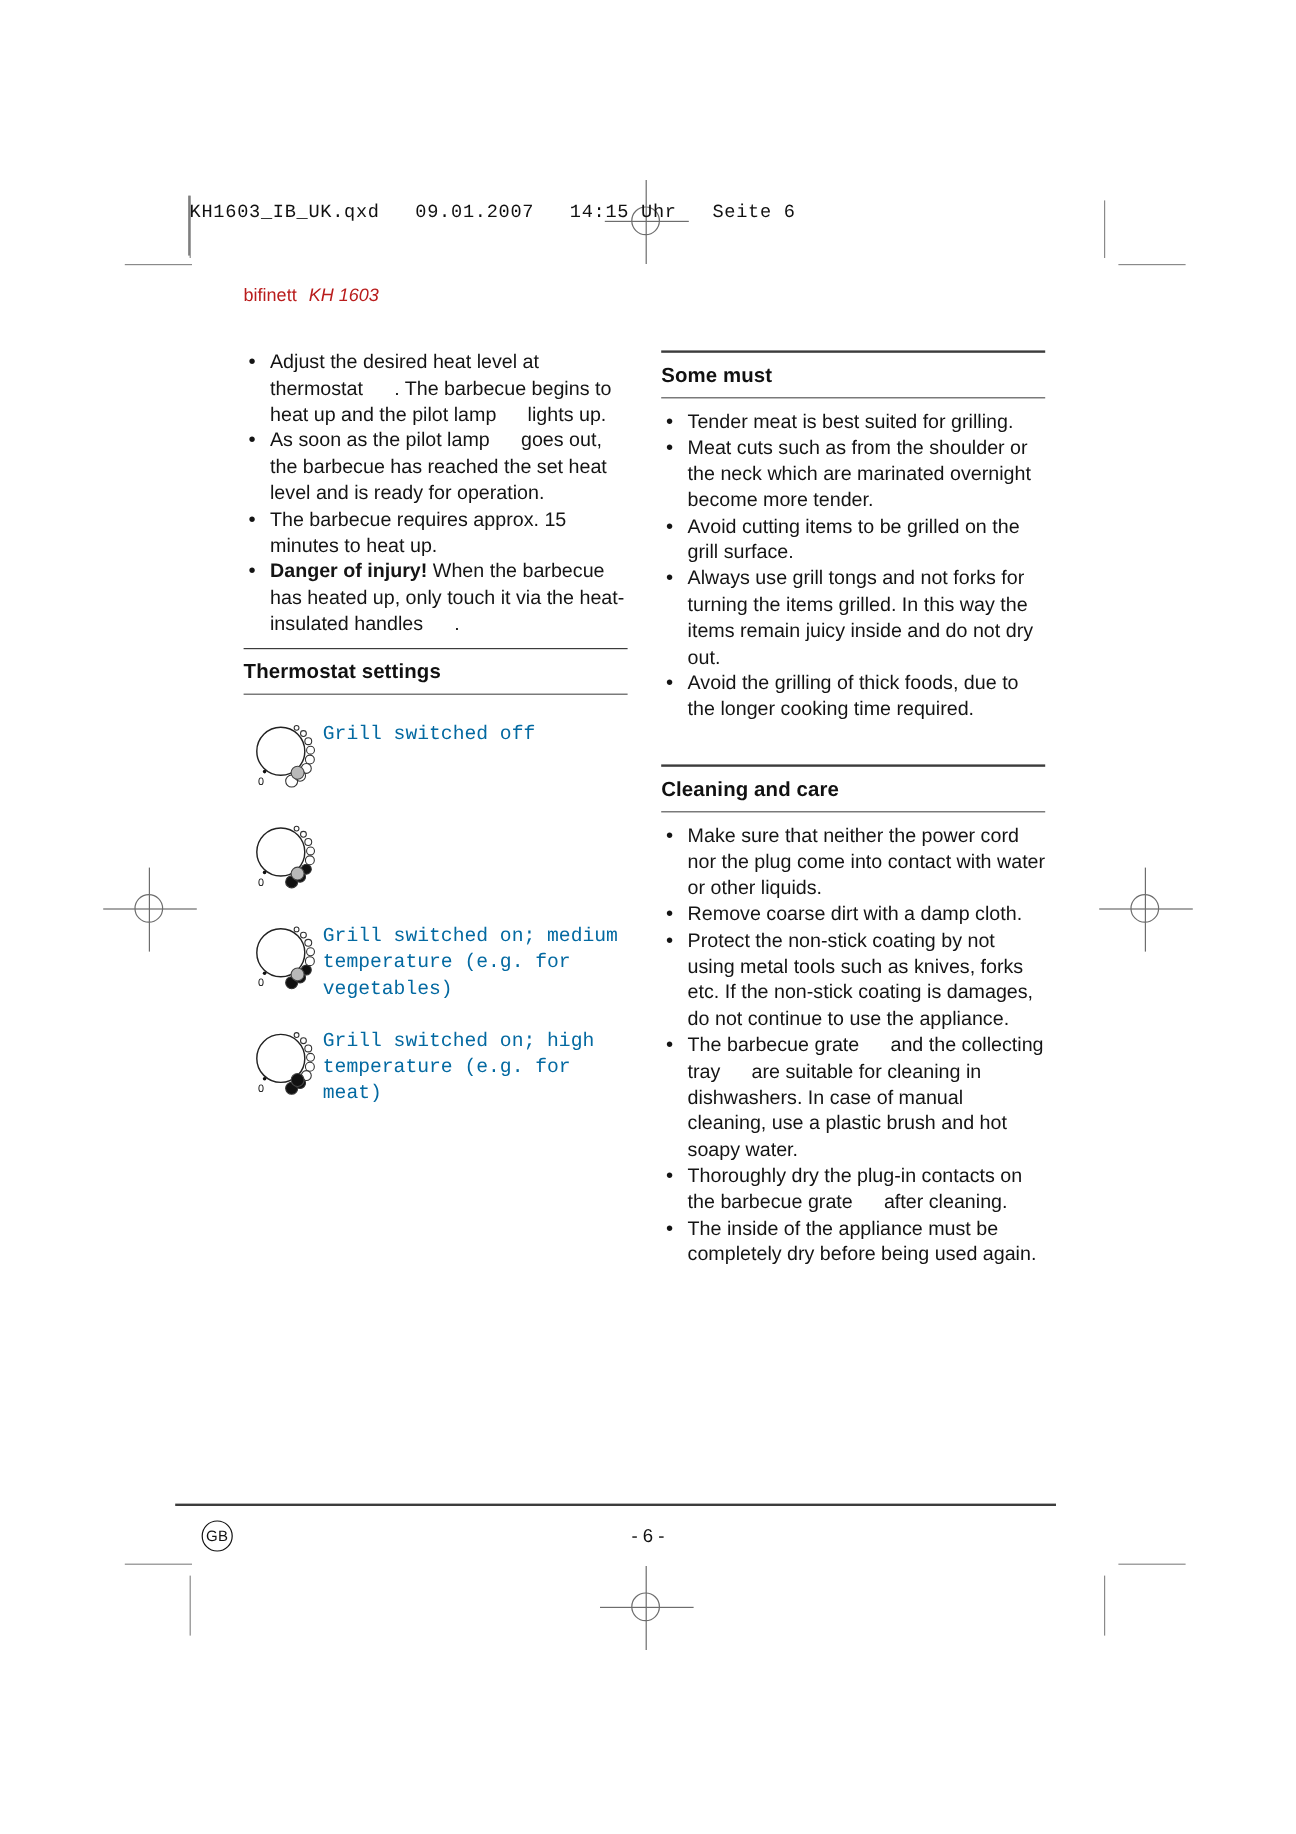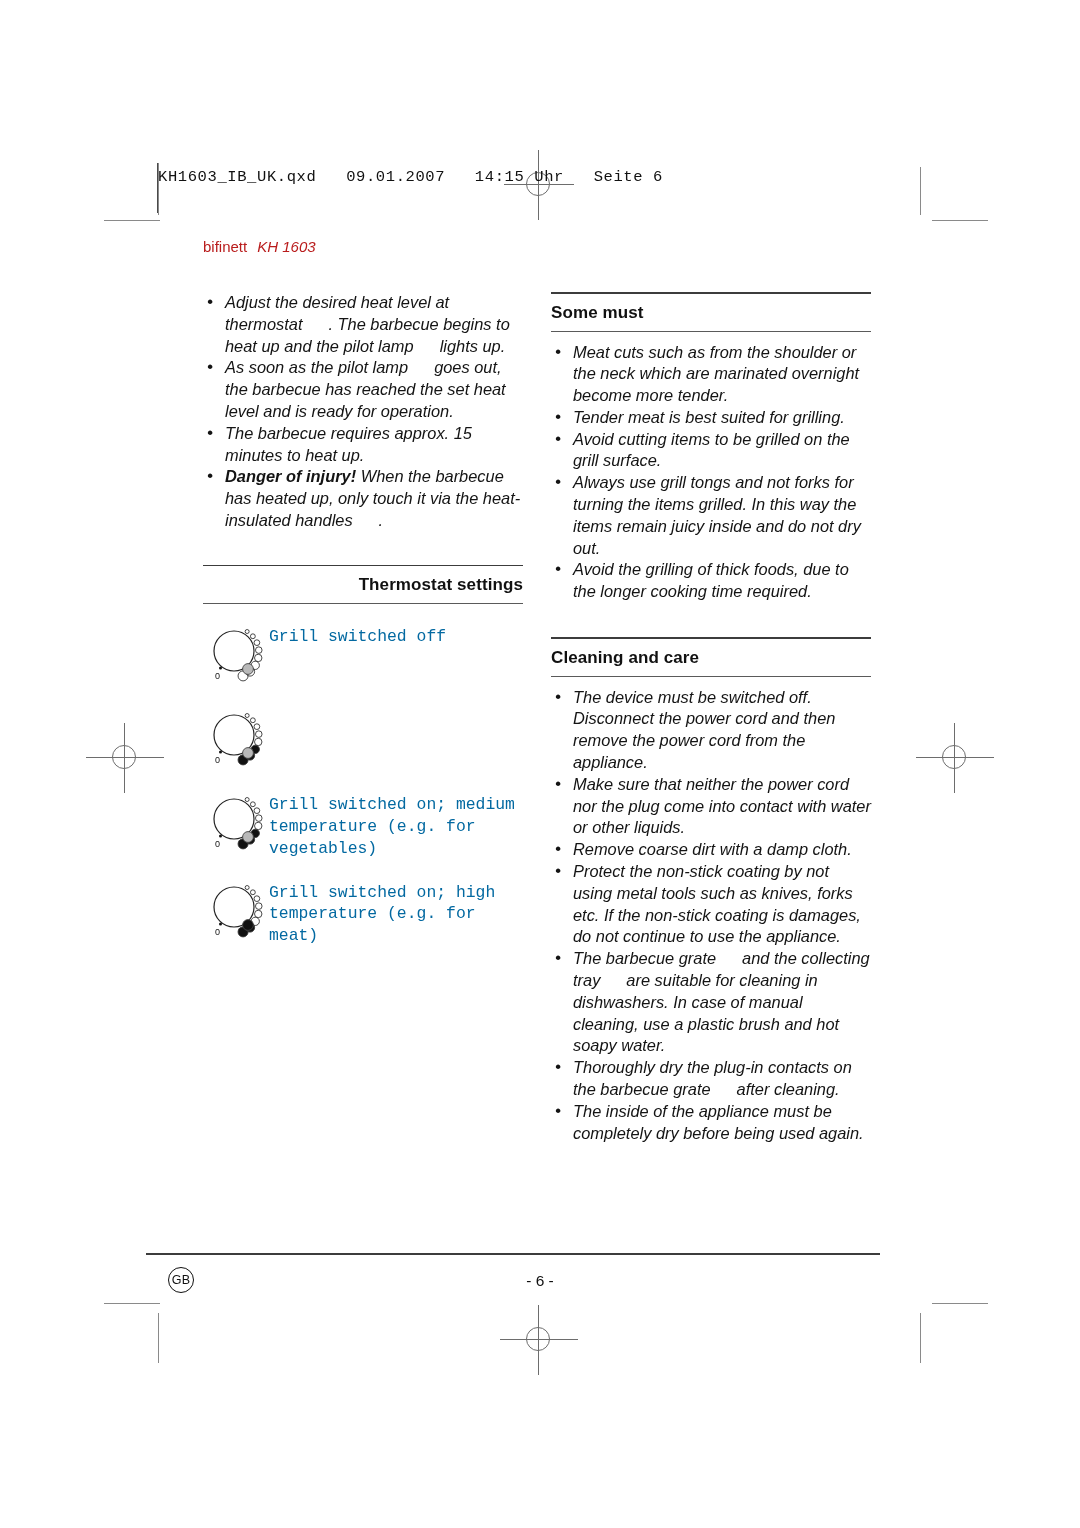--- a/index.html
+++ b/index.html
@@ -107,21 +107,20 @@
     margin: 9px 0 8px 0;
     letter-spacing: 0.1px;
     color: #111;
   }
 
   
   ul {
     list-style: none;
     margin: 0;
     padding: 0;
-    font-style: italic;
   }
   li {
     position: relative;
     padding-left: 22px;
     font-size: 16.4px;
     line-height: 21.8px;
     margin: 0 0 0 0;
     text-align: left;
     color: #141414;
   }
@@ -241,21 +240,21 @@
 
 <div class="col col-left">
 
   <ul id="left-intro-list">
       <li>Adjust the desired heat level at thermostat<span class="gap"></span>. The barbecue begins to heat up and the pilot lamp<span class="gap"></span>lights up.</li>
       <li>As soon as the pilot lamp<span class="gap"></span>goes out, the barbecue has reached the set heat level and is ready for operation.</li>
       <li>The barbecue requires approx. 15 minutes to heat up.</li>
       <li><b>Danger of injury!</b> When the barbecue has heated up, only touch it via the heat-insulated handles<span class="gap"></span>.</li>
     </ul>
 
-  <div class="section" style="margin-top:33px;text-align:right;">
+  <div class="section" style="margin-top:8px;">
     <div class="rule"></div>
     <h2>Thermostat settings</h2>
     <div class="rule thin"></div>
   </div>
 
   <div id="dial-list" style="margin-top:10px;">
       <div class="dial-row">
         <div class="dial-wrap">
           <svg width="66" height="70" viewBox="0 0 66 70" class="dial-svg">
             <circle cx="31" cy="33" r="20" fill="none" stroke="#222" stroke-width="1.2"></circle>
@@ -334,34 +333,33 @@
 </div>
 
 <div class="col col-right">
 
   <div class="section">
     <div class="rule"></div>
     <h2>Some must</h2>
     <div class="rule thin"></div>
   </div>
   <ul id="tips-list" style="margin-top:10px;">
+      <li>Tender meat is best suited for grilling.</li>
       <li>Meat cuts such as from the shoulder or the neck which are marinated overnight become more tender.</li>
-      <li>Tender meat is best suited for grilling.</li>
       <li>Avoid cutting items to be grilled on the grill surface.</li>
       <li>Always use grill tongs and not forks for turning the items grilled. In this way the items remain juicy inside and do not dry out.</li>
       <li>Avoid the grilling of thick foods, due to the longer cooking time required.</li>
     </ul>
 
   <div class="section" style="margin-top:34px;">
     <div class="rule"></div>
     <h2>Cleaning and care</h2>
     <div class="rule thin"></div>
   </div>
   <ul id="clean-list" style="margin-top:10px;">
-      <li>The device must be switched off. Disconnect the power cord and then remove the power cord from the appliance.</li>
       <li>Make sure that neither the power cord nor the plug come into contact with water or other liquids.</li>
       <li>Remove coarse dirt with a damp cloth.</li>
       <li>Protect the non-stick coating by not using metal tools such as knives, forks etc. If the non-stick coating is damages, do not continue to use the appliance.</li>
       <li>The barbecue grate<span class="gap"></span>and the collecting tray<span class="gap"></span>are suitable for cleaning in dishwashers. In case of manual cleaning, use a plastic brush and hot soapy water.</li>
       <li>Thoroughly dry the plug-in contacts on the barbecue grate<span class="gap"></span>after cleaning.</li>
       <li>The inside of the appliance must be completely dry before being used again.</li>
     </ul>
 </div>
 
 <div class="footer-rule"></div>

